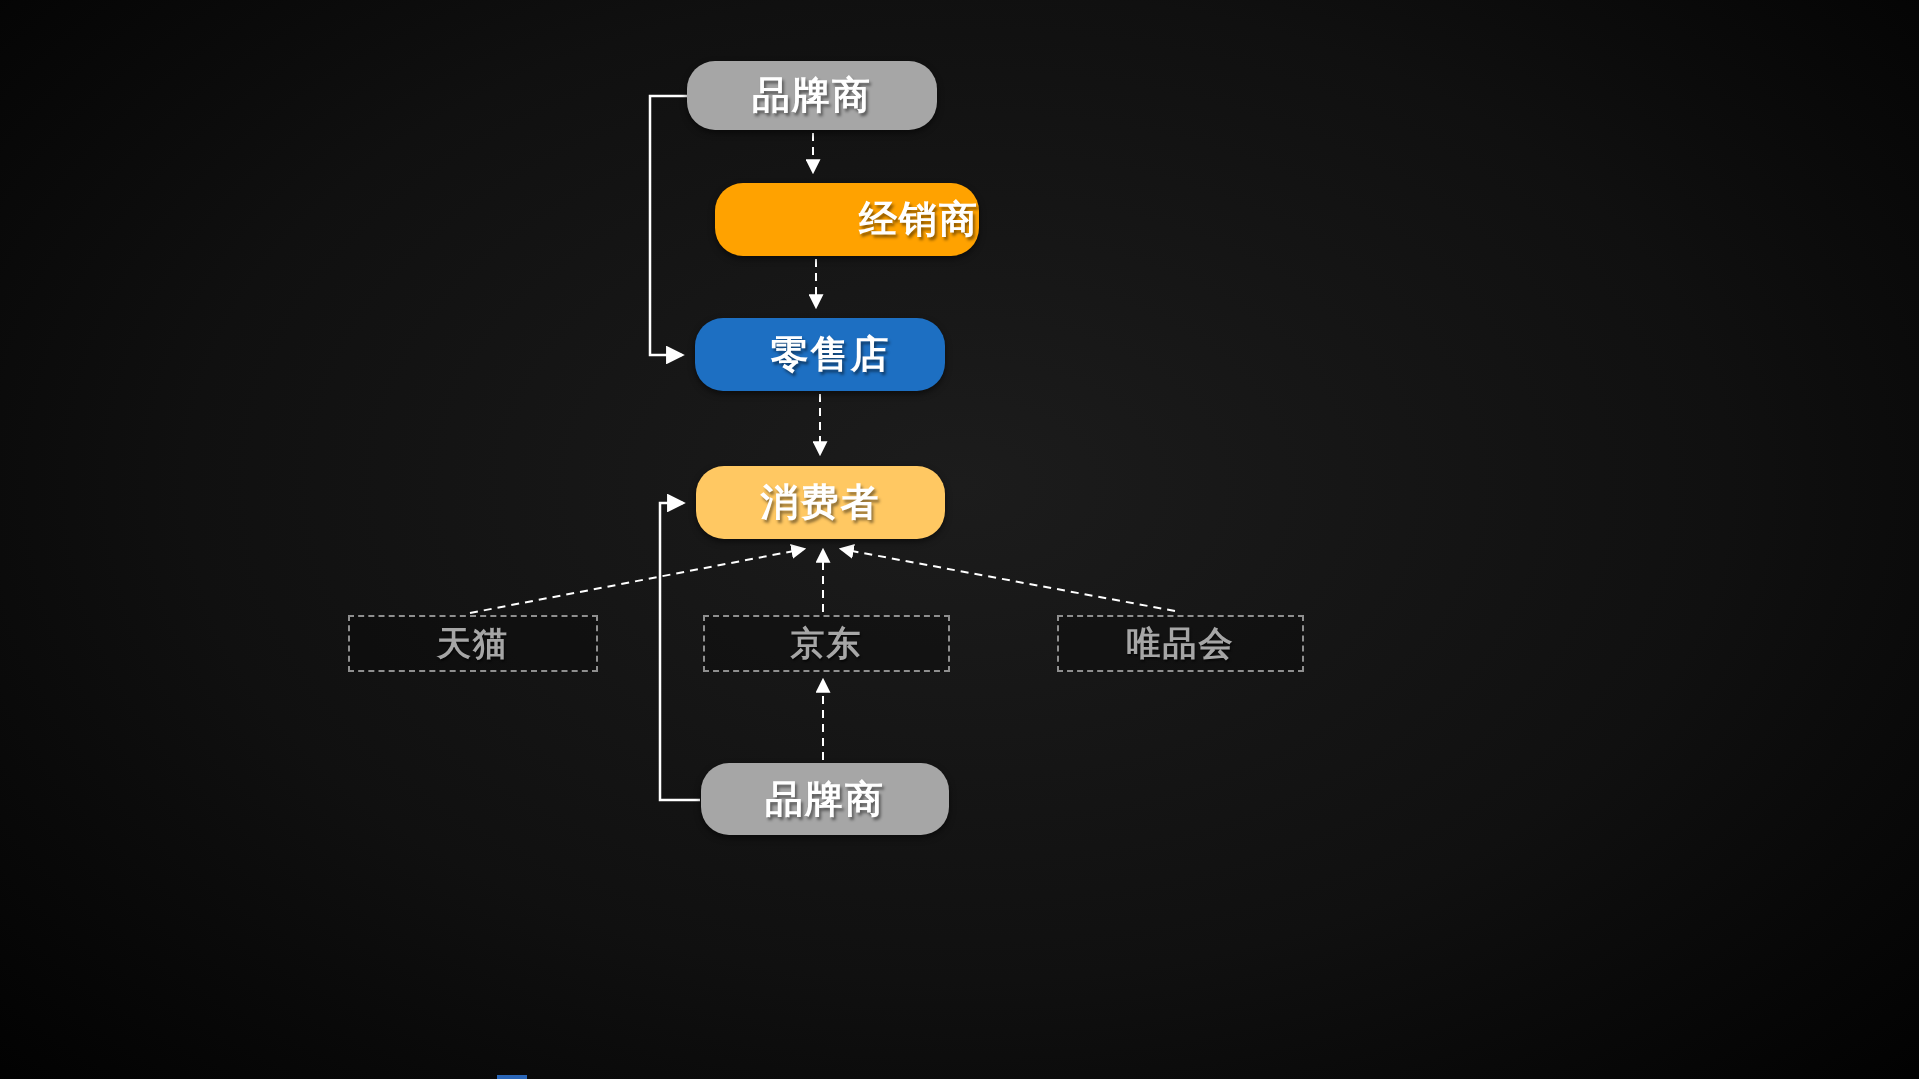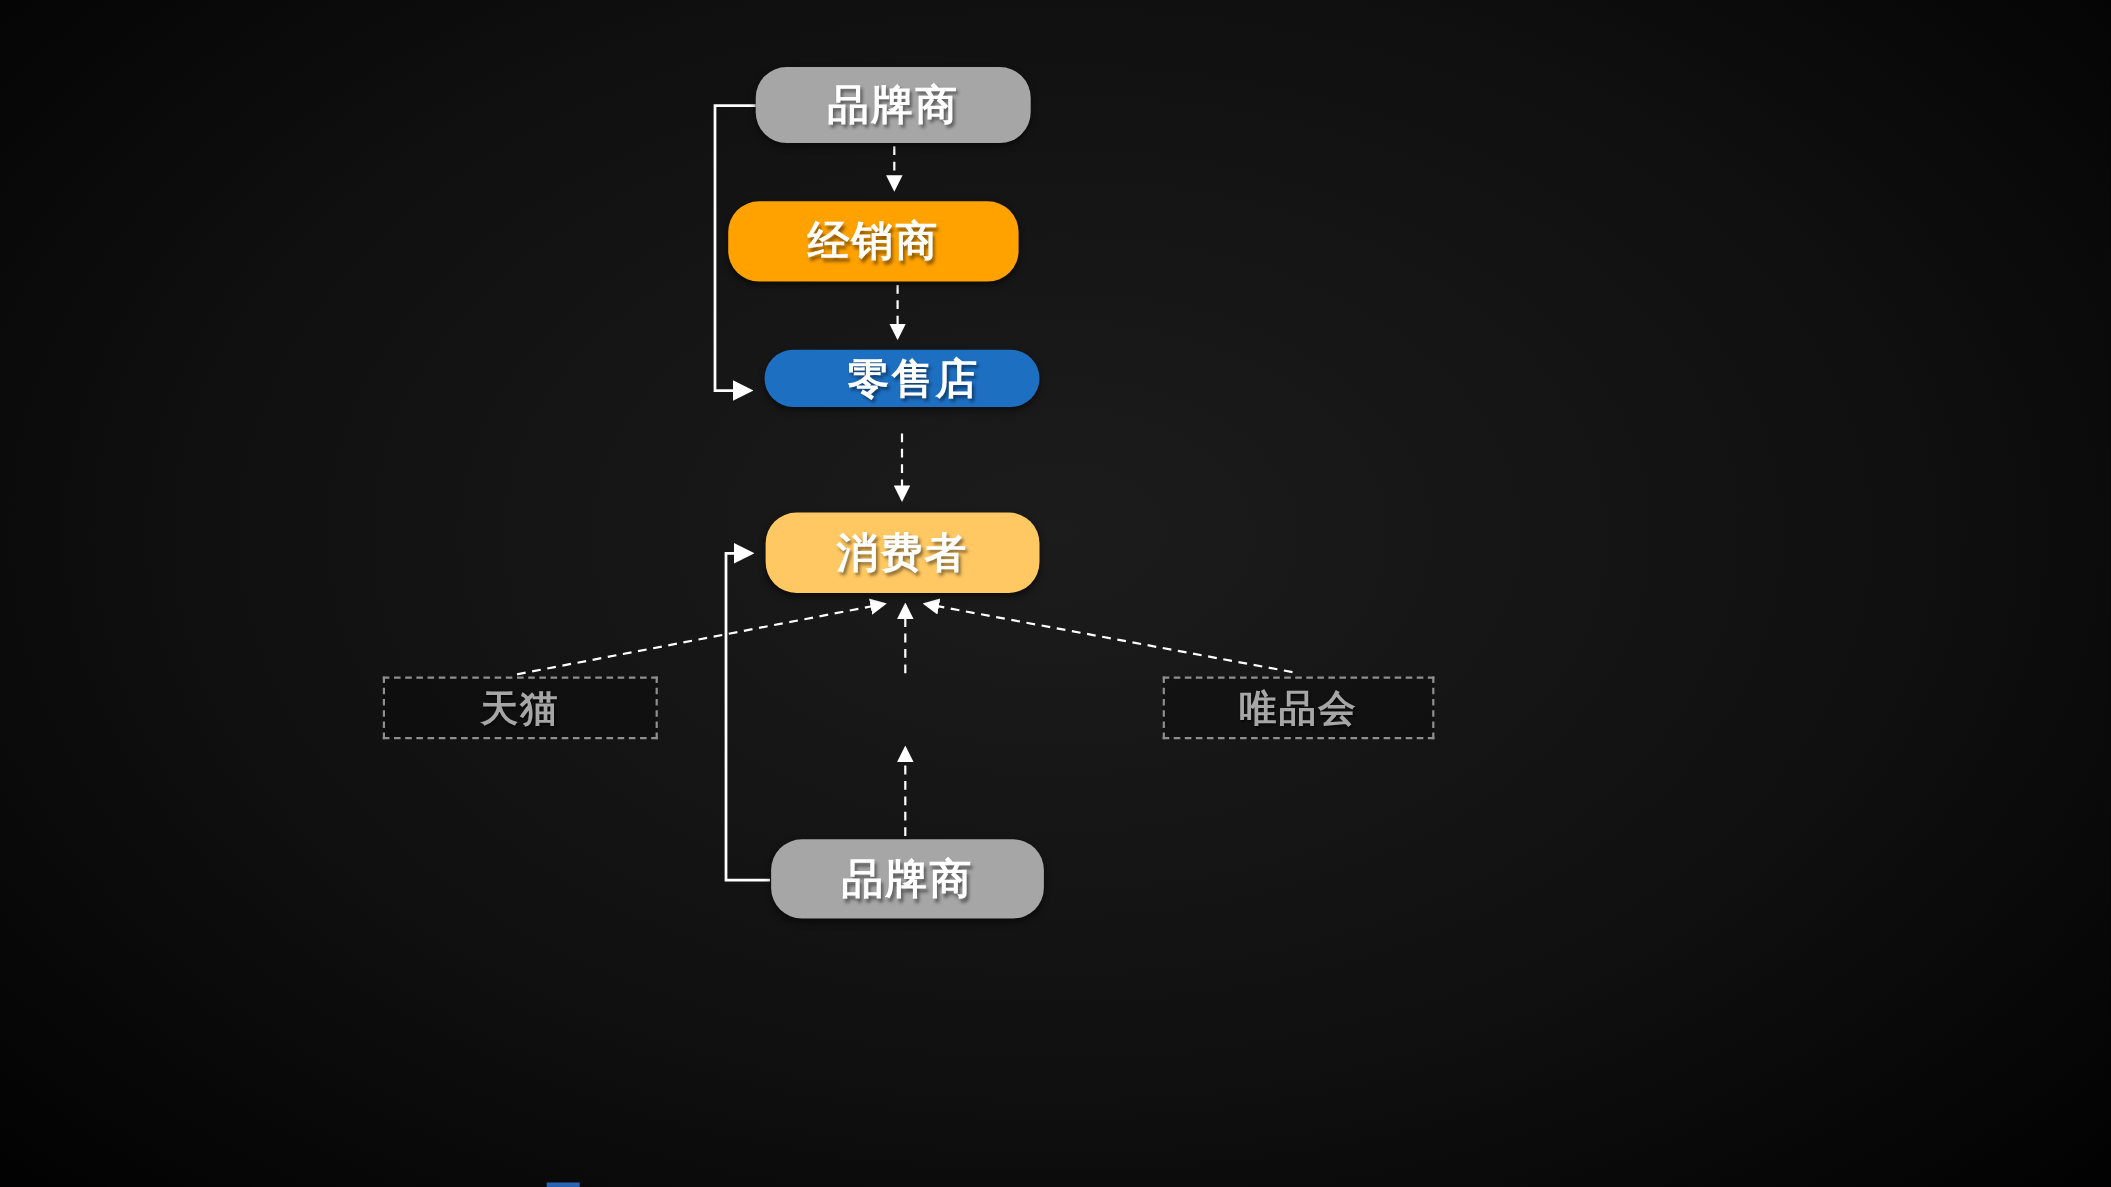--- a/index.html
+++ b/index.html
@@ -84,36 +84,39 @@
 
     <polyline points="687,96 650,96 650,355 682,355" fill="none" stroke="#ffffff" stroke-width="2.5" marker-end="url(#arrowHead)"></polyline>
 
     <polyline points="700,800 660,800 660,503 683,503" fill="none" stroke="#ffffff" stroke-width="2.5" marker-end="url(#arrowHead)"></polyline>
   </svg>
 
   <div class="node node-solid" style="left: 687px; top: 61px; width: 250px; height: 69px; background-color: rgb(166, 166, 166);">
     <span>品牌商</span>
   </div>
 
-  <div class="node node-solid" style="left: 662px; top: 183px; width: 264px; height: 73px; background-color: rgb(255, 162, 0);">
+  <div class="node node-solid" style="left: 715px; top: 183px; width: 264px; height: 73px; background-color: rgb(255, 162, 0); justify-content: flex-end;">
     <span>经销商</span>
   </div>
 
-  <div class="node node-solid" style="left: 695px; top: 318px; width: 250px; height: 52px; background-color: rgb(29, 111, 194); padding-left: 21px;">
+  <div class="node node-solid" style="left: 695px; top: 318px; width: 250px; height: 73px; background-color: rgb(29, 111, 194); padding-left: 21px;">
     <span>零售店</span>
   </div>
 
   <div class="node node-dashed" style="left:348px; top:615px; width:250px; height:57px;">
     <span>天猫</span>
   </div>
 
   <div class="node node-solid" style="left: 696px; top: 466px; width: 249px; height: 73px; background-color: rgb(255, 200, 98);">
     <span>消费者</span>
   </div>
 
+  <div class="node node-dashed" style="left:703px; top:615px; width:247px; height:57px;">
+    <span>京东</span>
+  </div>
 
   <div class="node node-dashed italic" style="left:1057px; top:615px; width:247px; height:57px;">
     <span>唯品会</span>
   </div>
 
   <div class="node node-solid" style="left: 701px; top: 763px; width: 248px; height: 72px; background-color: rgb(166, 166, 166);">
     <span>品牌商</span>
   </div>
 
   <div id="edge-artifact"></div>

